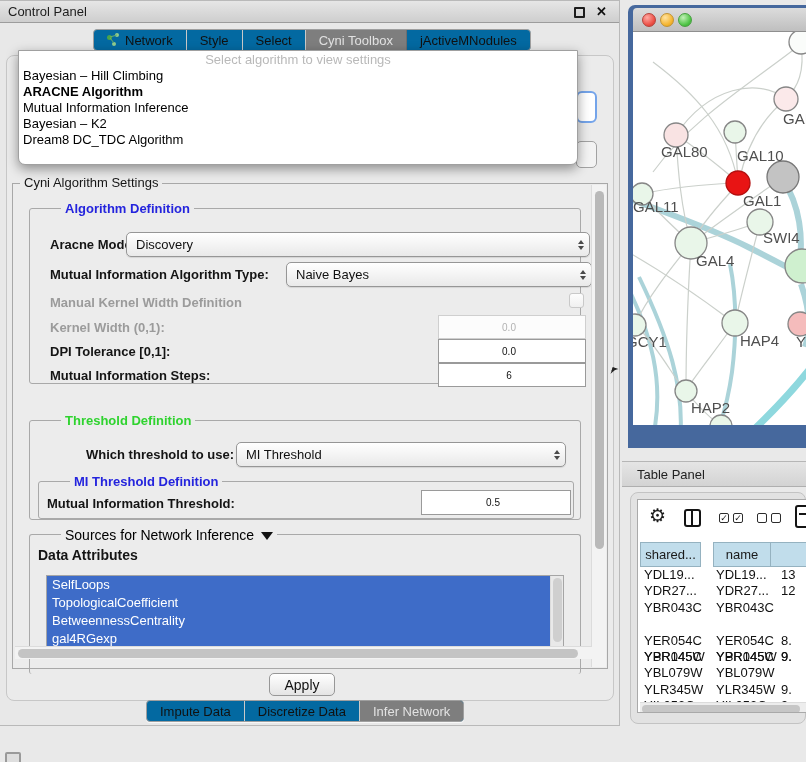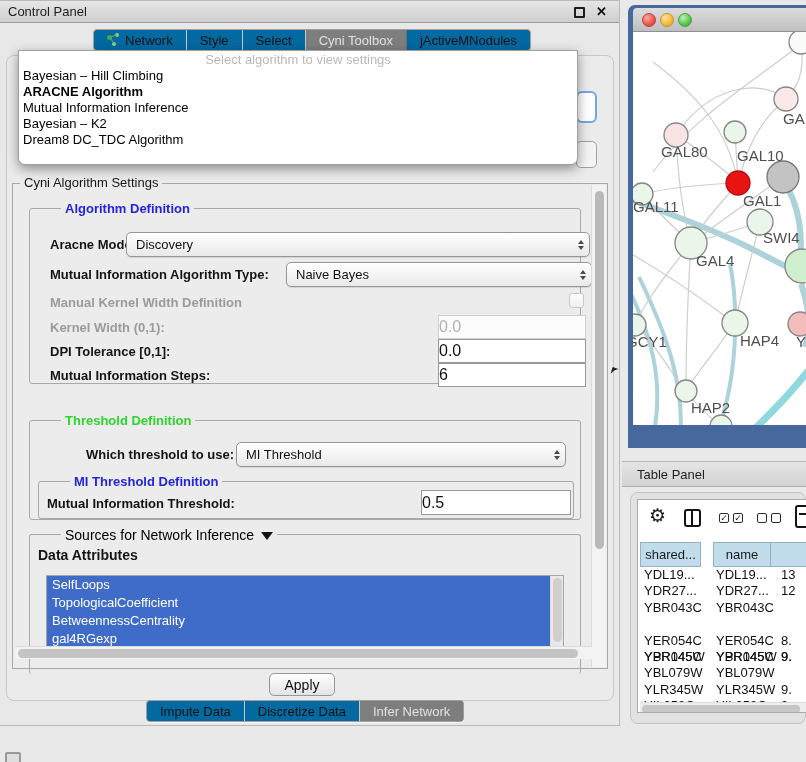--- a/index.html
+++ b/index.html
@@ -63,22 +63,22 @@
     border:1px solid #969696; border-radius:5px; font-size:13px; color:#111;
     display:flex; align-items:center; padding-left:9px;
     box-shadow:0 1px 1px rgba(0,0,0,.10); }
   .spin { position:absolute; right:5px; top:0; bottom:0; display:flex;
     flex-direction:column; justify-content:center; gap:2px; }
   .tri-up { width:0; height:0; border-left:3.5px solid transparent;
     border-right:3.5px solid transparent; border-bottom:4.5px solid #4a4a4a; }
   .tri-dn { width:0; height:0; border-left:3.5px solid transparent;
     border-right:3.5px solid transparent; border-top:4.5px solid #4a4a4a; }
 
-  .field { position:absolute; border:1px solid #9a9a9a; background:#fff; font-size:16px;
-    color:#111; display:flex; align-items:center; justify-content:flex-start; padding-right:6px; }
+  .field { position:absolute; border:1px solid #9a9a9a; background:#fff; font-size:10px;
+    color:#111; display:flex; align-items:center; justify-content:center; padding-right:6px; }
   .field.dis { border-color:#cfcfcf; color:#b2b2b2; background:#fcfcfc; }
 
   .checkbox { position:absolute; width:15px; height:15px; border:1px solid #c9c9c9;
     border-radius:3px; background:linear-gradient(#fdfdfd,#f0f0f0); }
 
   .hub-row { position:absolute; left:24px; top:204px; font-size:14px; color:#141414;
     display:flex; align-items:center; gap:9px; }
   .tri-right { width:0; height:0; border-top:6px solid transparent;
     border-bottom:6px solid transparent; border-left:9px solid #111; }
   .tri-down-b { width:0; height:0; border-left:6px solid transparent;

